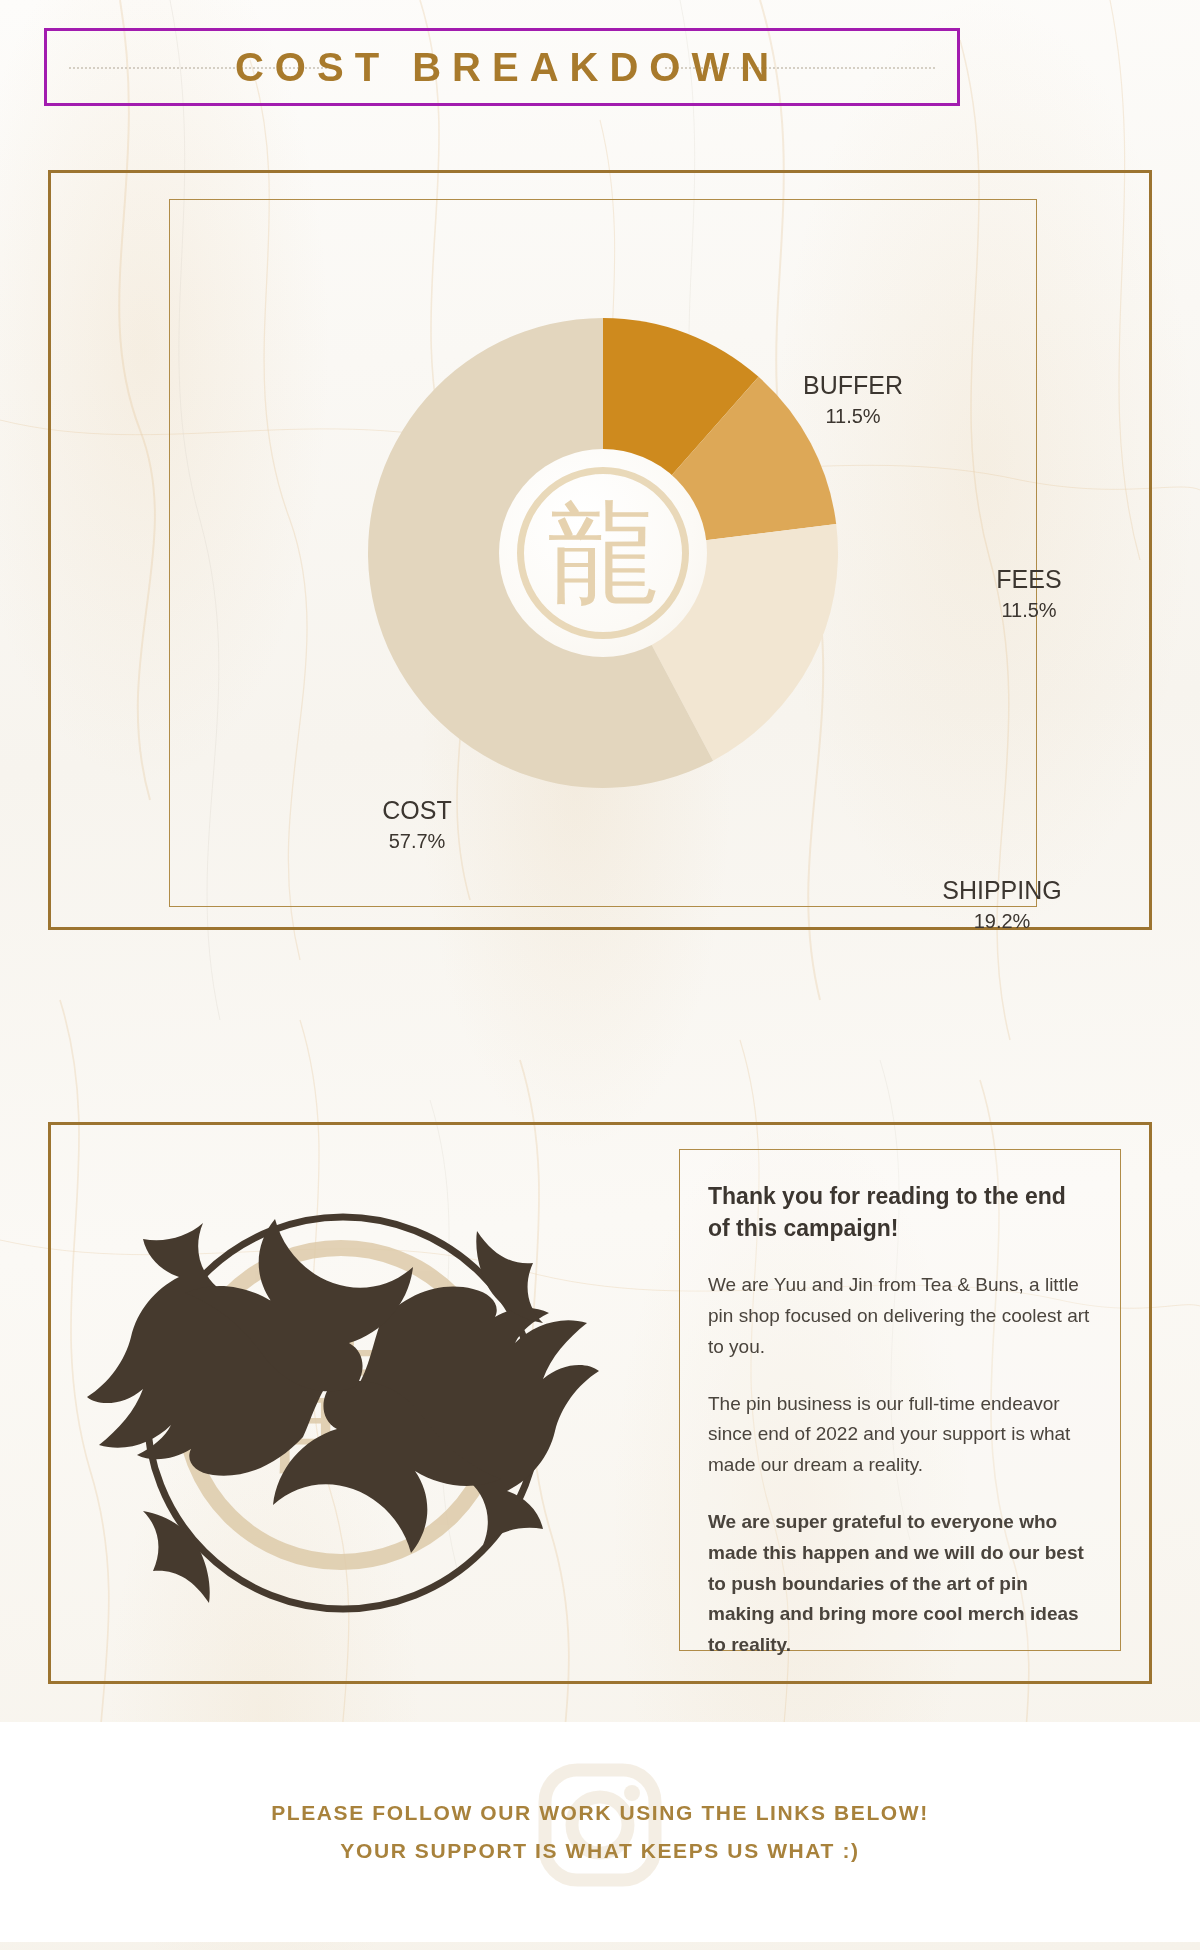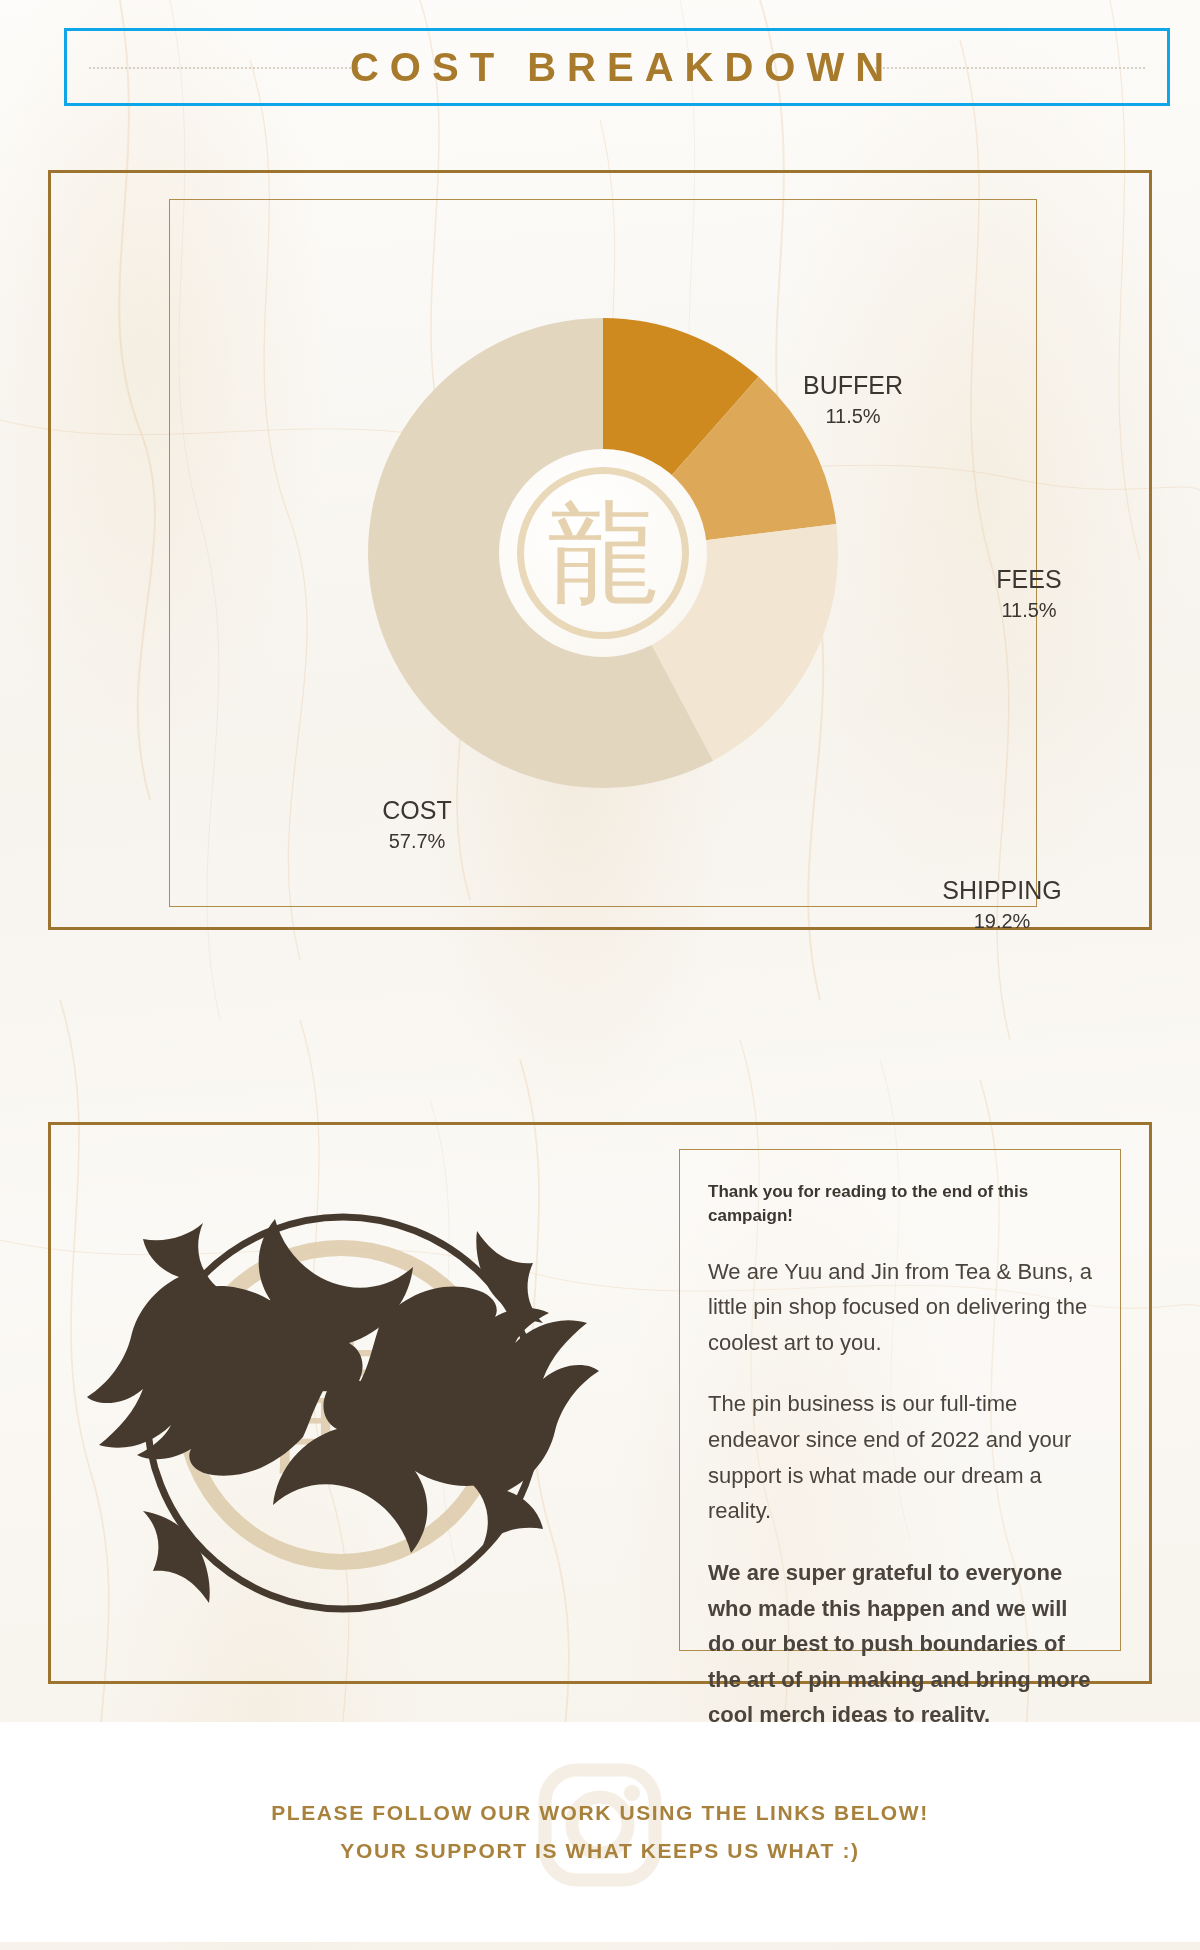--- a/index.html
+++ b/index.html
@@ -28,24 +28,24 @@
       radial-gradient(ellipse 260px 560px at 22% 88%, rgba(226,198,152,.14), transparent 60%),
       linear-gradient(176deg, #fdfcfa 0%, #f7f4ee 38%, #fbf9f5 62%, #f6f2ea 100%);
   }
   .veins { position: absolute; inset: 0; opacity: .62; }
 
   .page { position: absolute; inset: 0; }
 
   
   .band {
     position: absolute;
-    left: 64px;
-    width: 1106px;
+    left: 44px;
+    width: 916px;
     height: 78px;
-    border: 3px solid #0ea5e9;
+    border: 3px solid #a21caf;
     display: flex;
     align-items: center;
     justify-content: center;
   }
   .band-rule {
     position: absolute;
     top: 50%;
     height: 0;
     border-top: 2px dotted #cfc8bc;
     opacity: .85;
@@ -169,28 +169,28 @@
 
   .about-text {
     position: absolute;
     right: 28px; top: 24px;
     width: 442px; height: 502px;
     border: 1.5px solid #b08c48;
     padding: 30px 28px;
     background: rgba(255,255,255,.22);
   }
   .about-text h3 {
-    font-size: 17px;
+    font-size: 23px;
     font-weight: 700;
     color: #3c3630;
     margin-bottom: 26px;
     line-height: 1.4;
   }
   .about-text p {
-    font-size: 22px;
+    font-size: 19px;
     color: #4a443d;
     line-height: 1.62;
     margin-bottom: 26px;
   }
   .about-text p:last-child { margin-bottom: 0; font-weight: bold; }
 
   
   .footer {
     position: absolute;
     left: 0; bottom: 8px;

